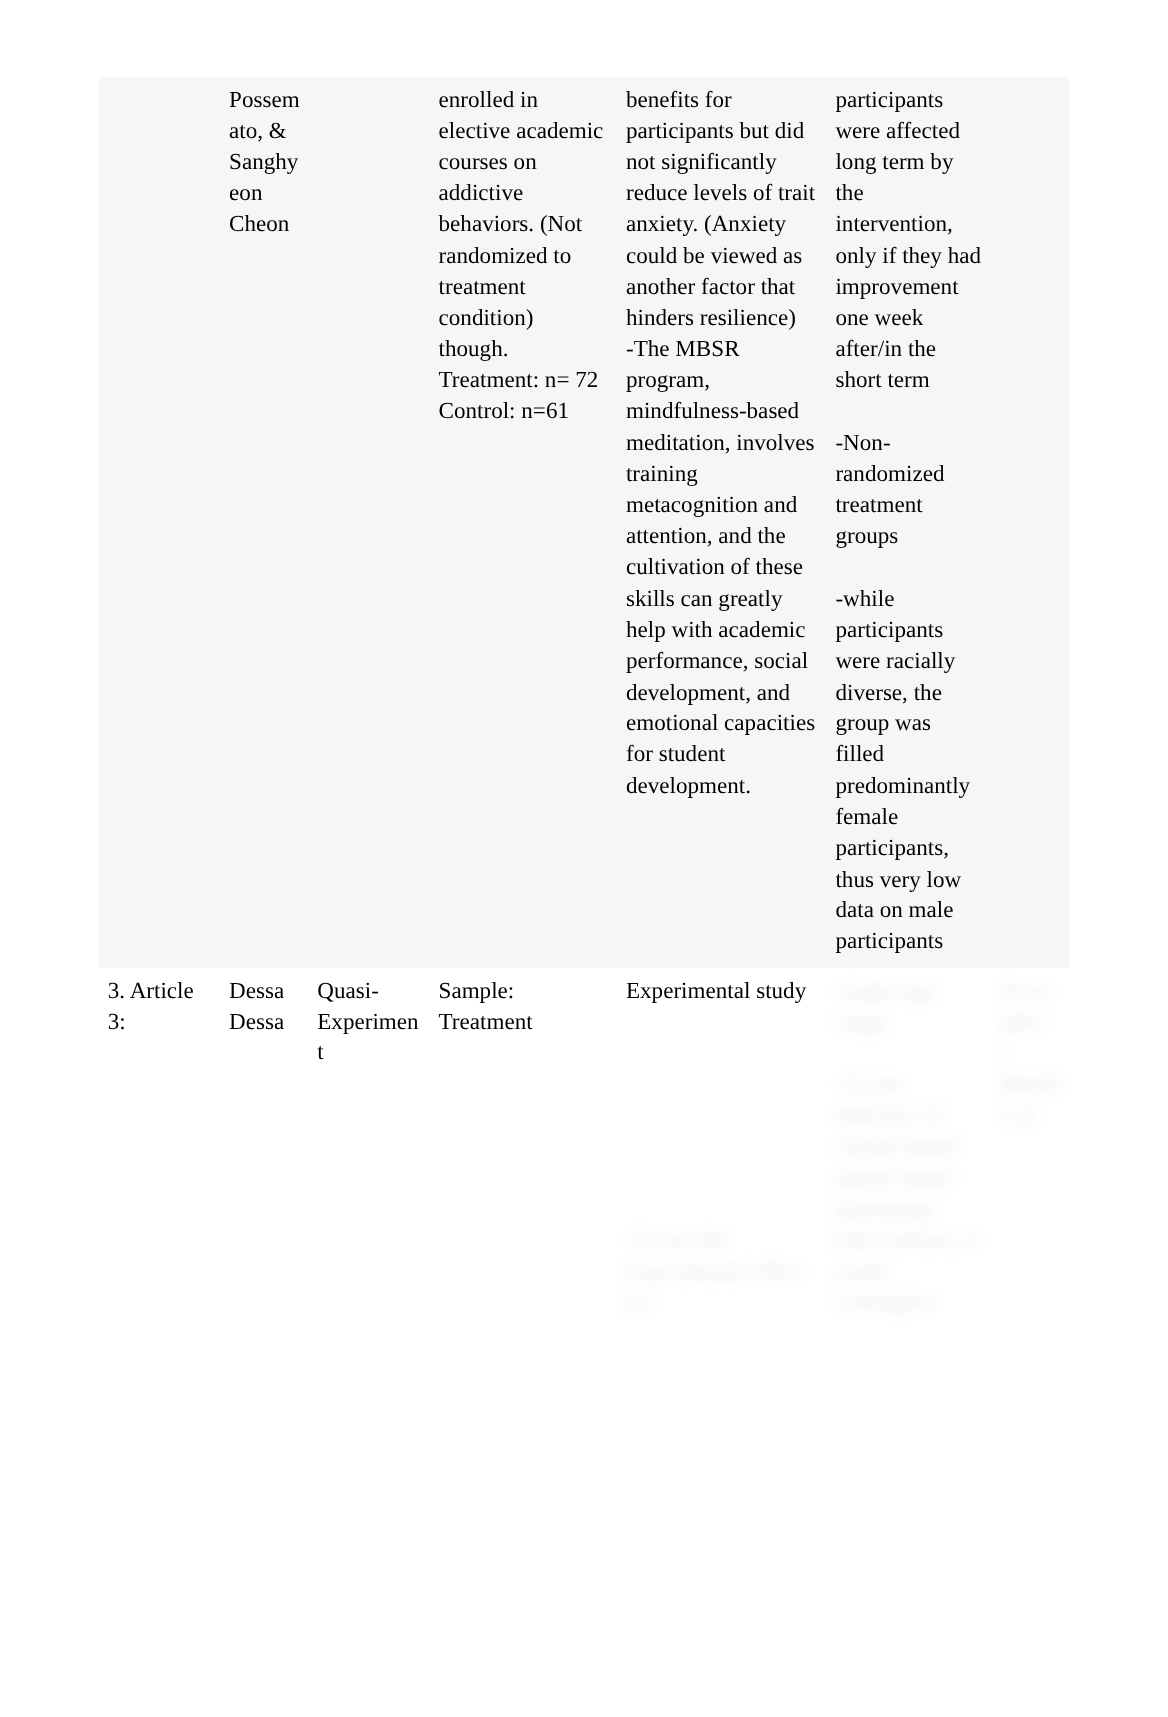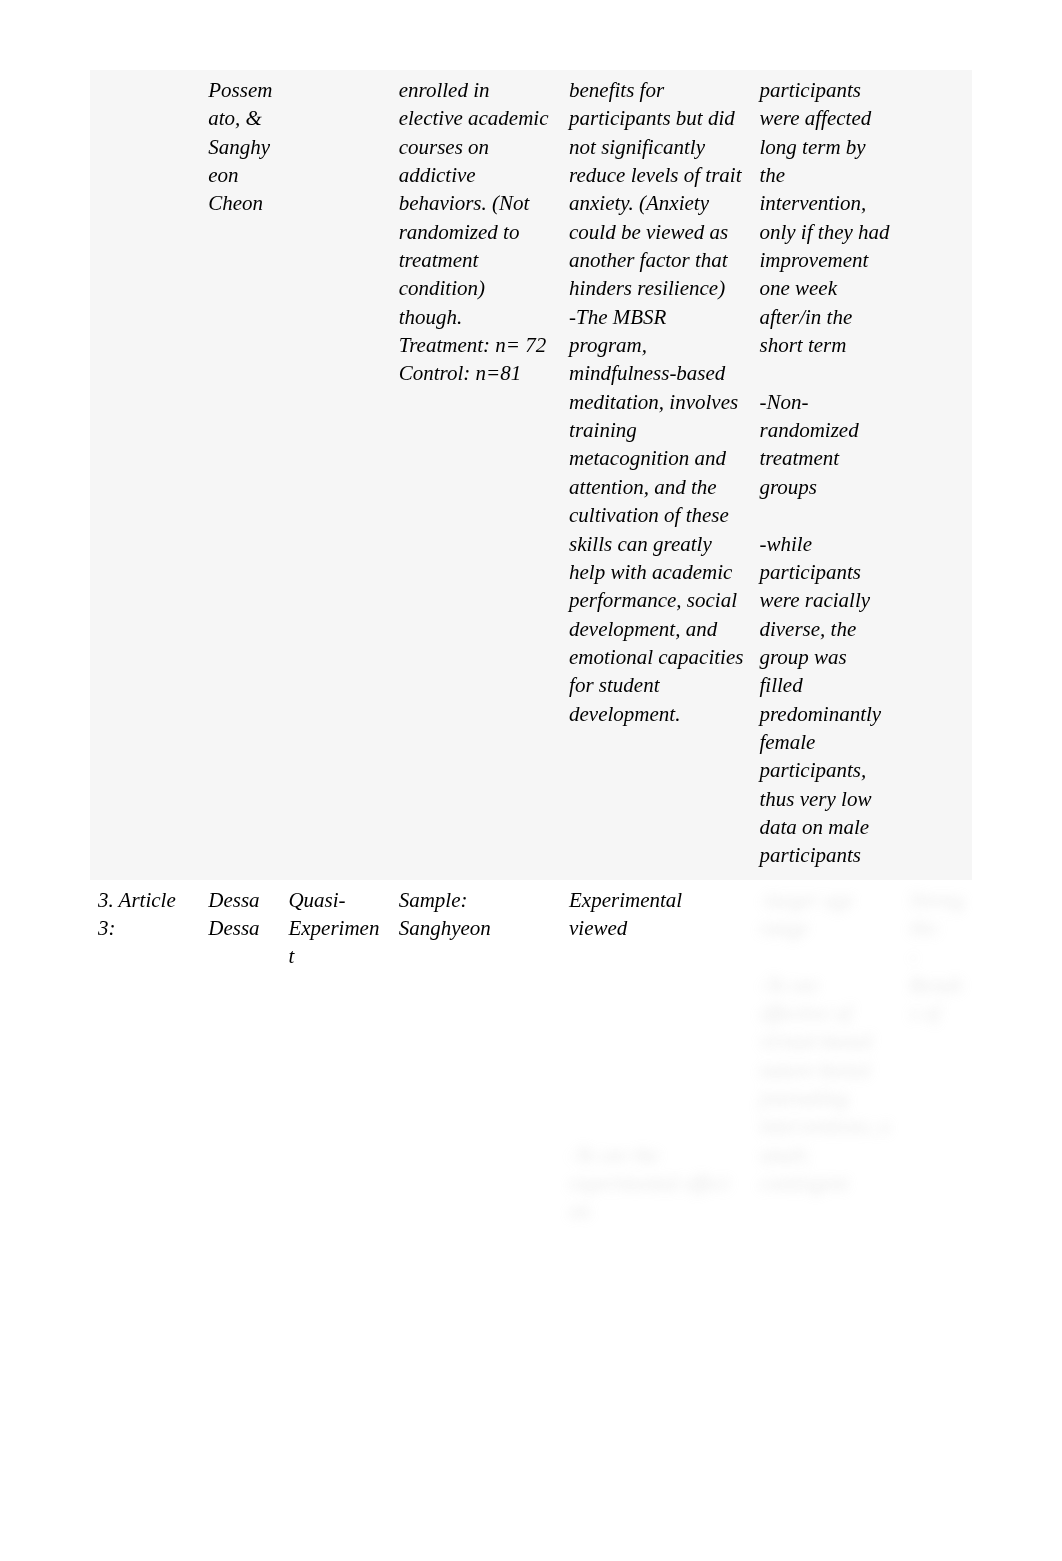--- a/index.html
+++ b/index.html
@@ -21,21 +21,20 @@
   table {
     border-collapse: collapse;
     width: 100%;
     table-layout: fixed;
   }
   td {
     vertical-align: top;
     padding: 6px 8px 10px 8px;
     word-wrap: break-word;
     overflow-wrap: break-word;
-    font-style: italic;
   }
   col.c1 { width: 110px; }
   col.c2 { width: 80px; }
   col.c3 { width: 110px; }
   col.c4 { width: 170px; }
   col.c5 { width: 190px; }
   col.c6 { width: 150px; }
   col.c7 { width: 70px; }
   .shade {
     background: #f6f6f6;
@@ -70,21 +69,21 @@
             <p class="cell-text"></p>
           </td>
           <td class="shade">
             <p class="cell-text">Possemato, &amp; Sanghyeon Cheon</p>
           </td>
           <td class="shade">
             <p class="cell-text"></p>
           </td>
           <td class="shade">
             <p class="cell-text">enrolled in elective academic courses on addictive behaviors. (Not randomized to treatment condition) though. Treatment: n= 72
-Control: n=81</p>
+Control: n=61</p>
           </td>
           <td class="shade">
             <p class="cell-text">benefits for participants but did not significantly reduce levels of trait anxiety. (Anxiety could be viewed as another factor that hinders resilience)
 -The MBSR program, mindfulness-based meditation, involves training metacognition and attention, and the cultivation of these skills can greatly help with academic performance, social development, and emotional capacities for student development.</p>
           </td>
           <td class="shade">
             <p class="cell-text">participants were affected long term by the intervention, only if they had improvement one week after/in the short term
 
 -Non-randomized treatment groups
 
@@ -98,24 +97,24 @@
           <td>
             <p class="cell-text">3. Article 3:</p>
           </td>
           <td>
             <p class="cell-text">Dessa Dessa</p>
           </td>
           <td>
             <p class="cell-text">Quasi-Experiment</p>
           </td>
           <td>
-            <p class="cell-text">Sample: Sanghyeon</p>
+            <p class="cell-text">Sample: Treatment</p>
           </td>
           <td>
-            <p class="cell-text"><span>Experimental viewed</span><span>
+            <p class="cell-text"><span>Experimental study</span><span>
 
 </span><span class="blurred">
 
 
 
 
 
 -To see the experimental effect on</span></p>
           </td>
           <td>

